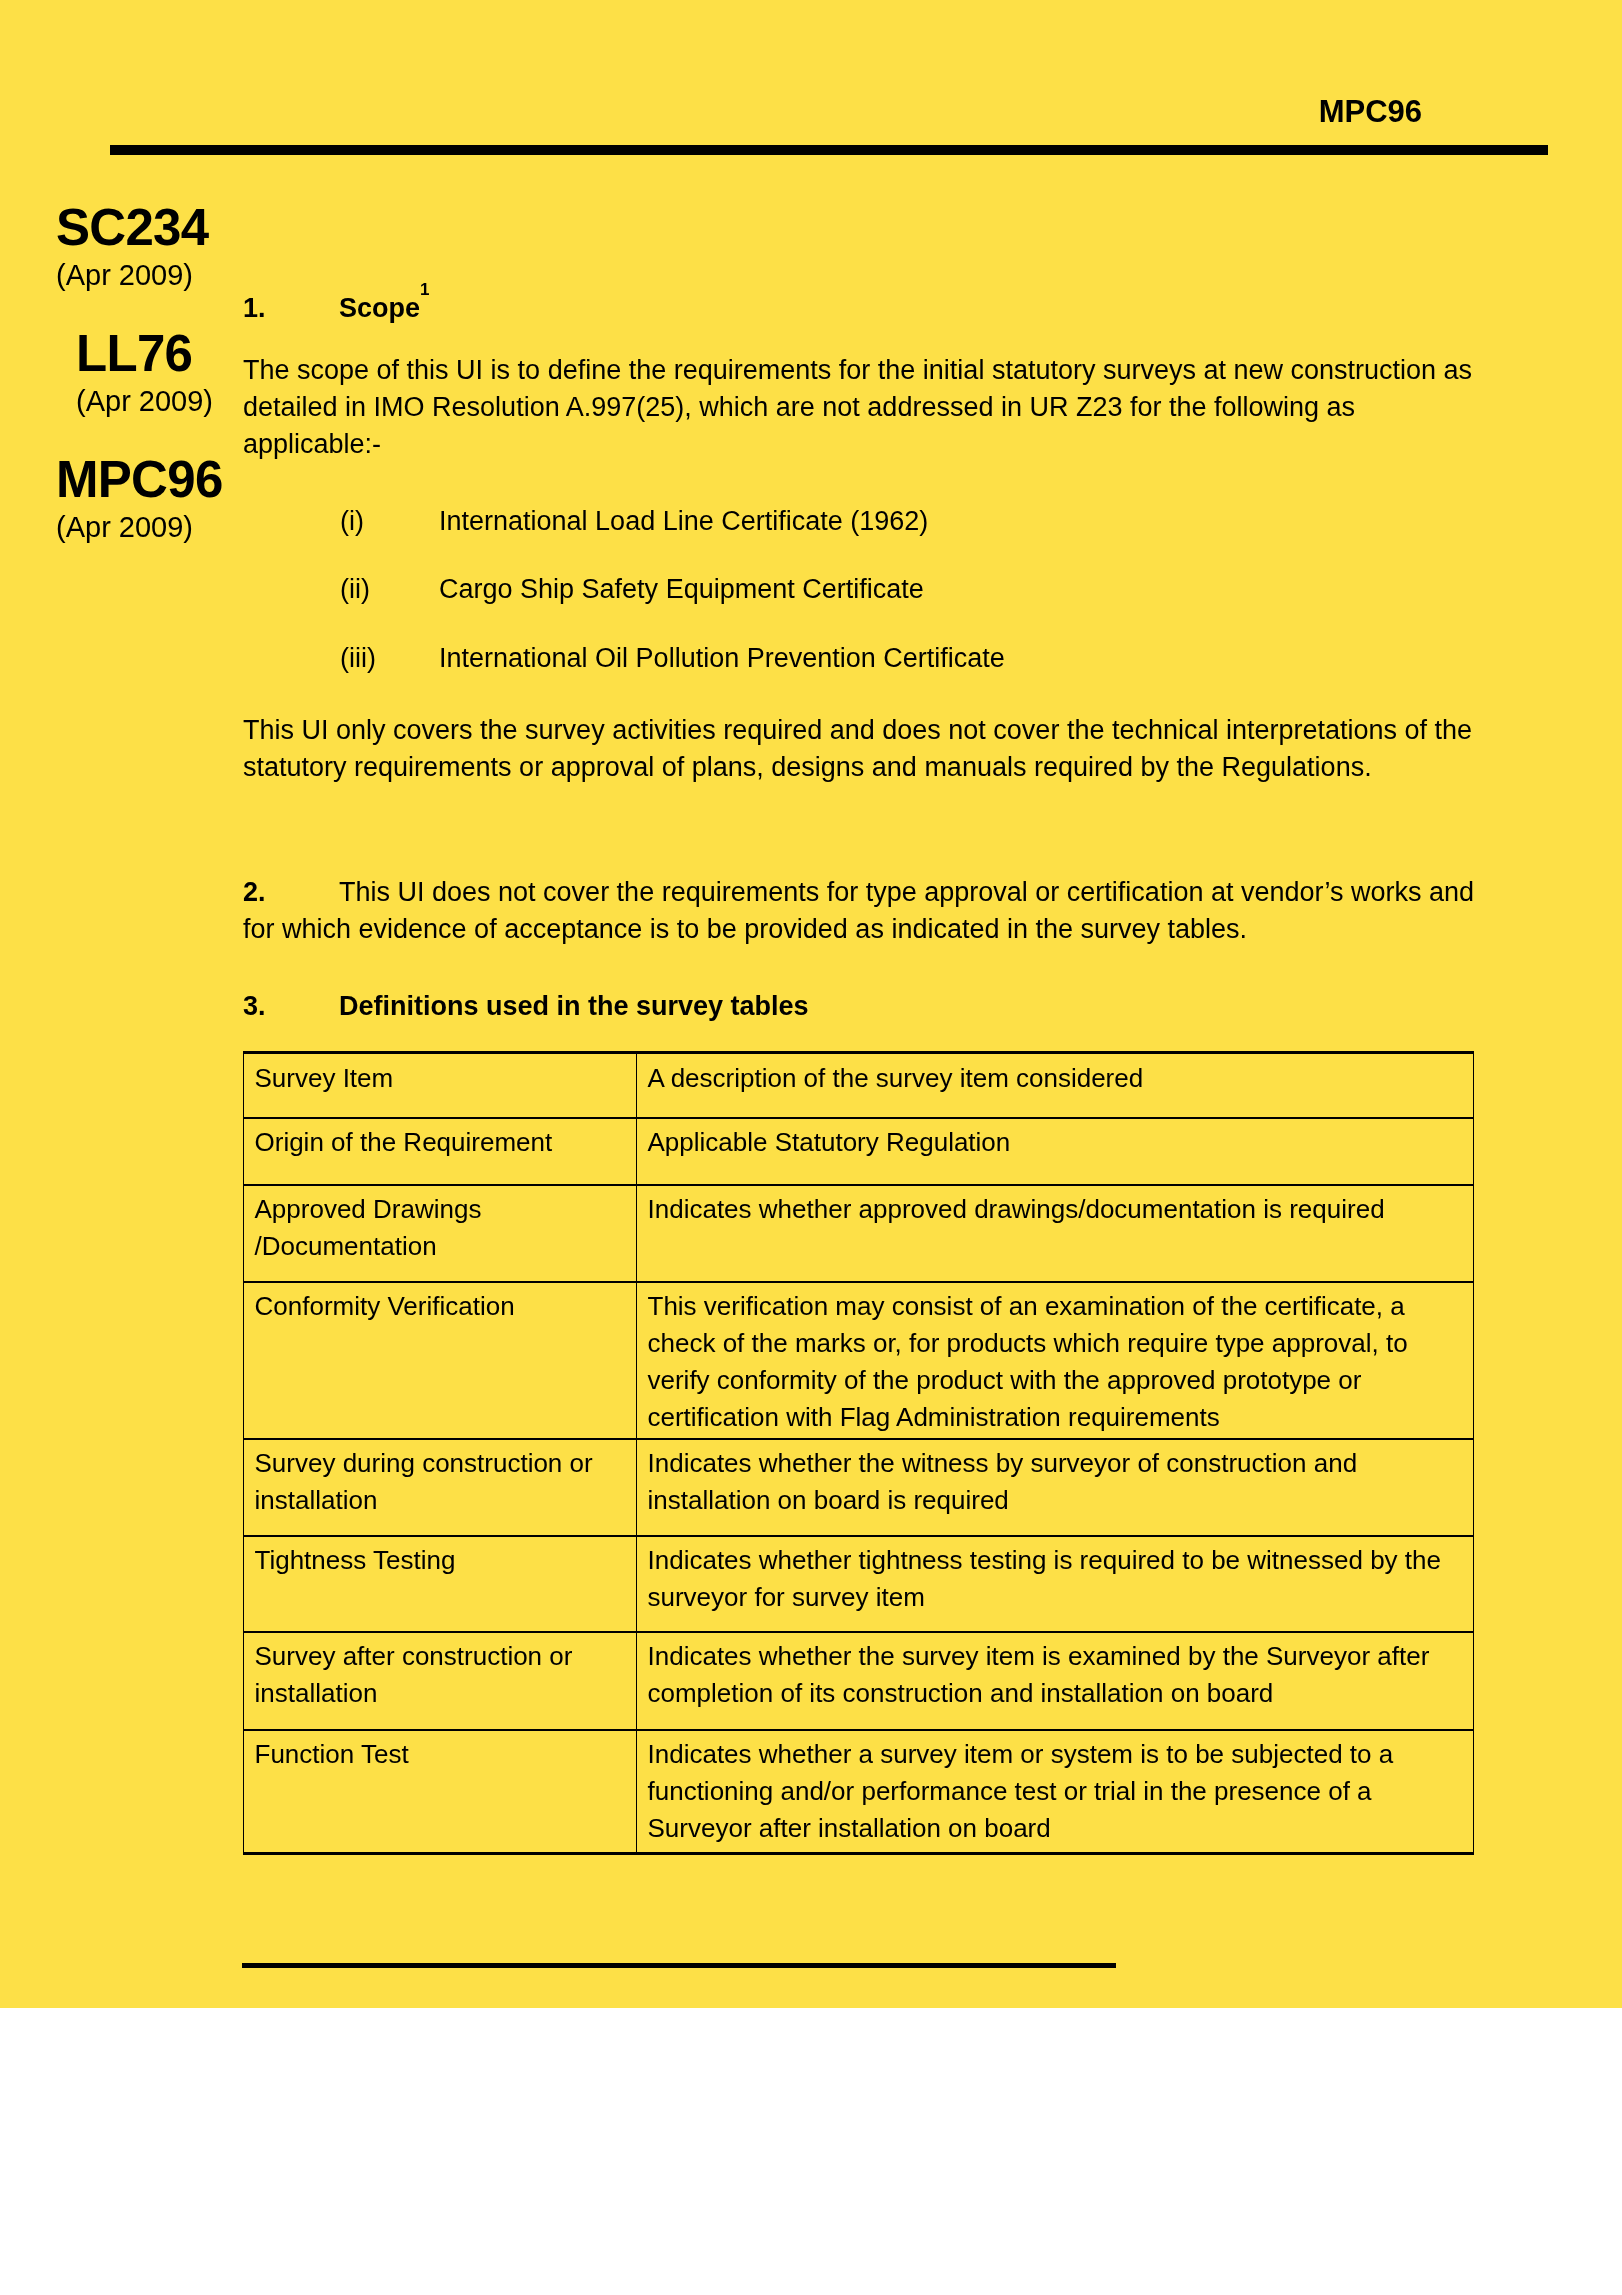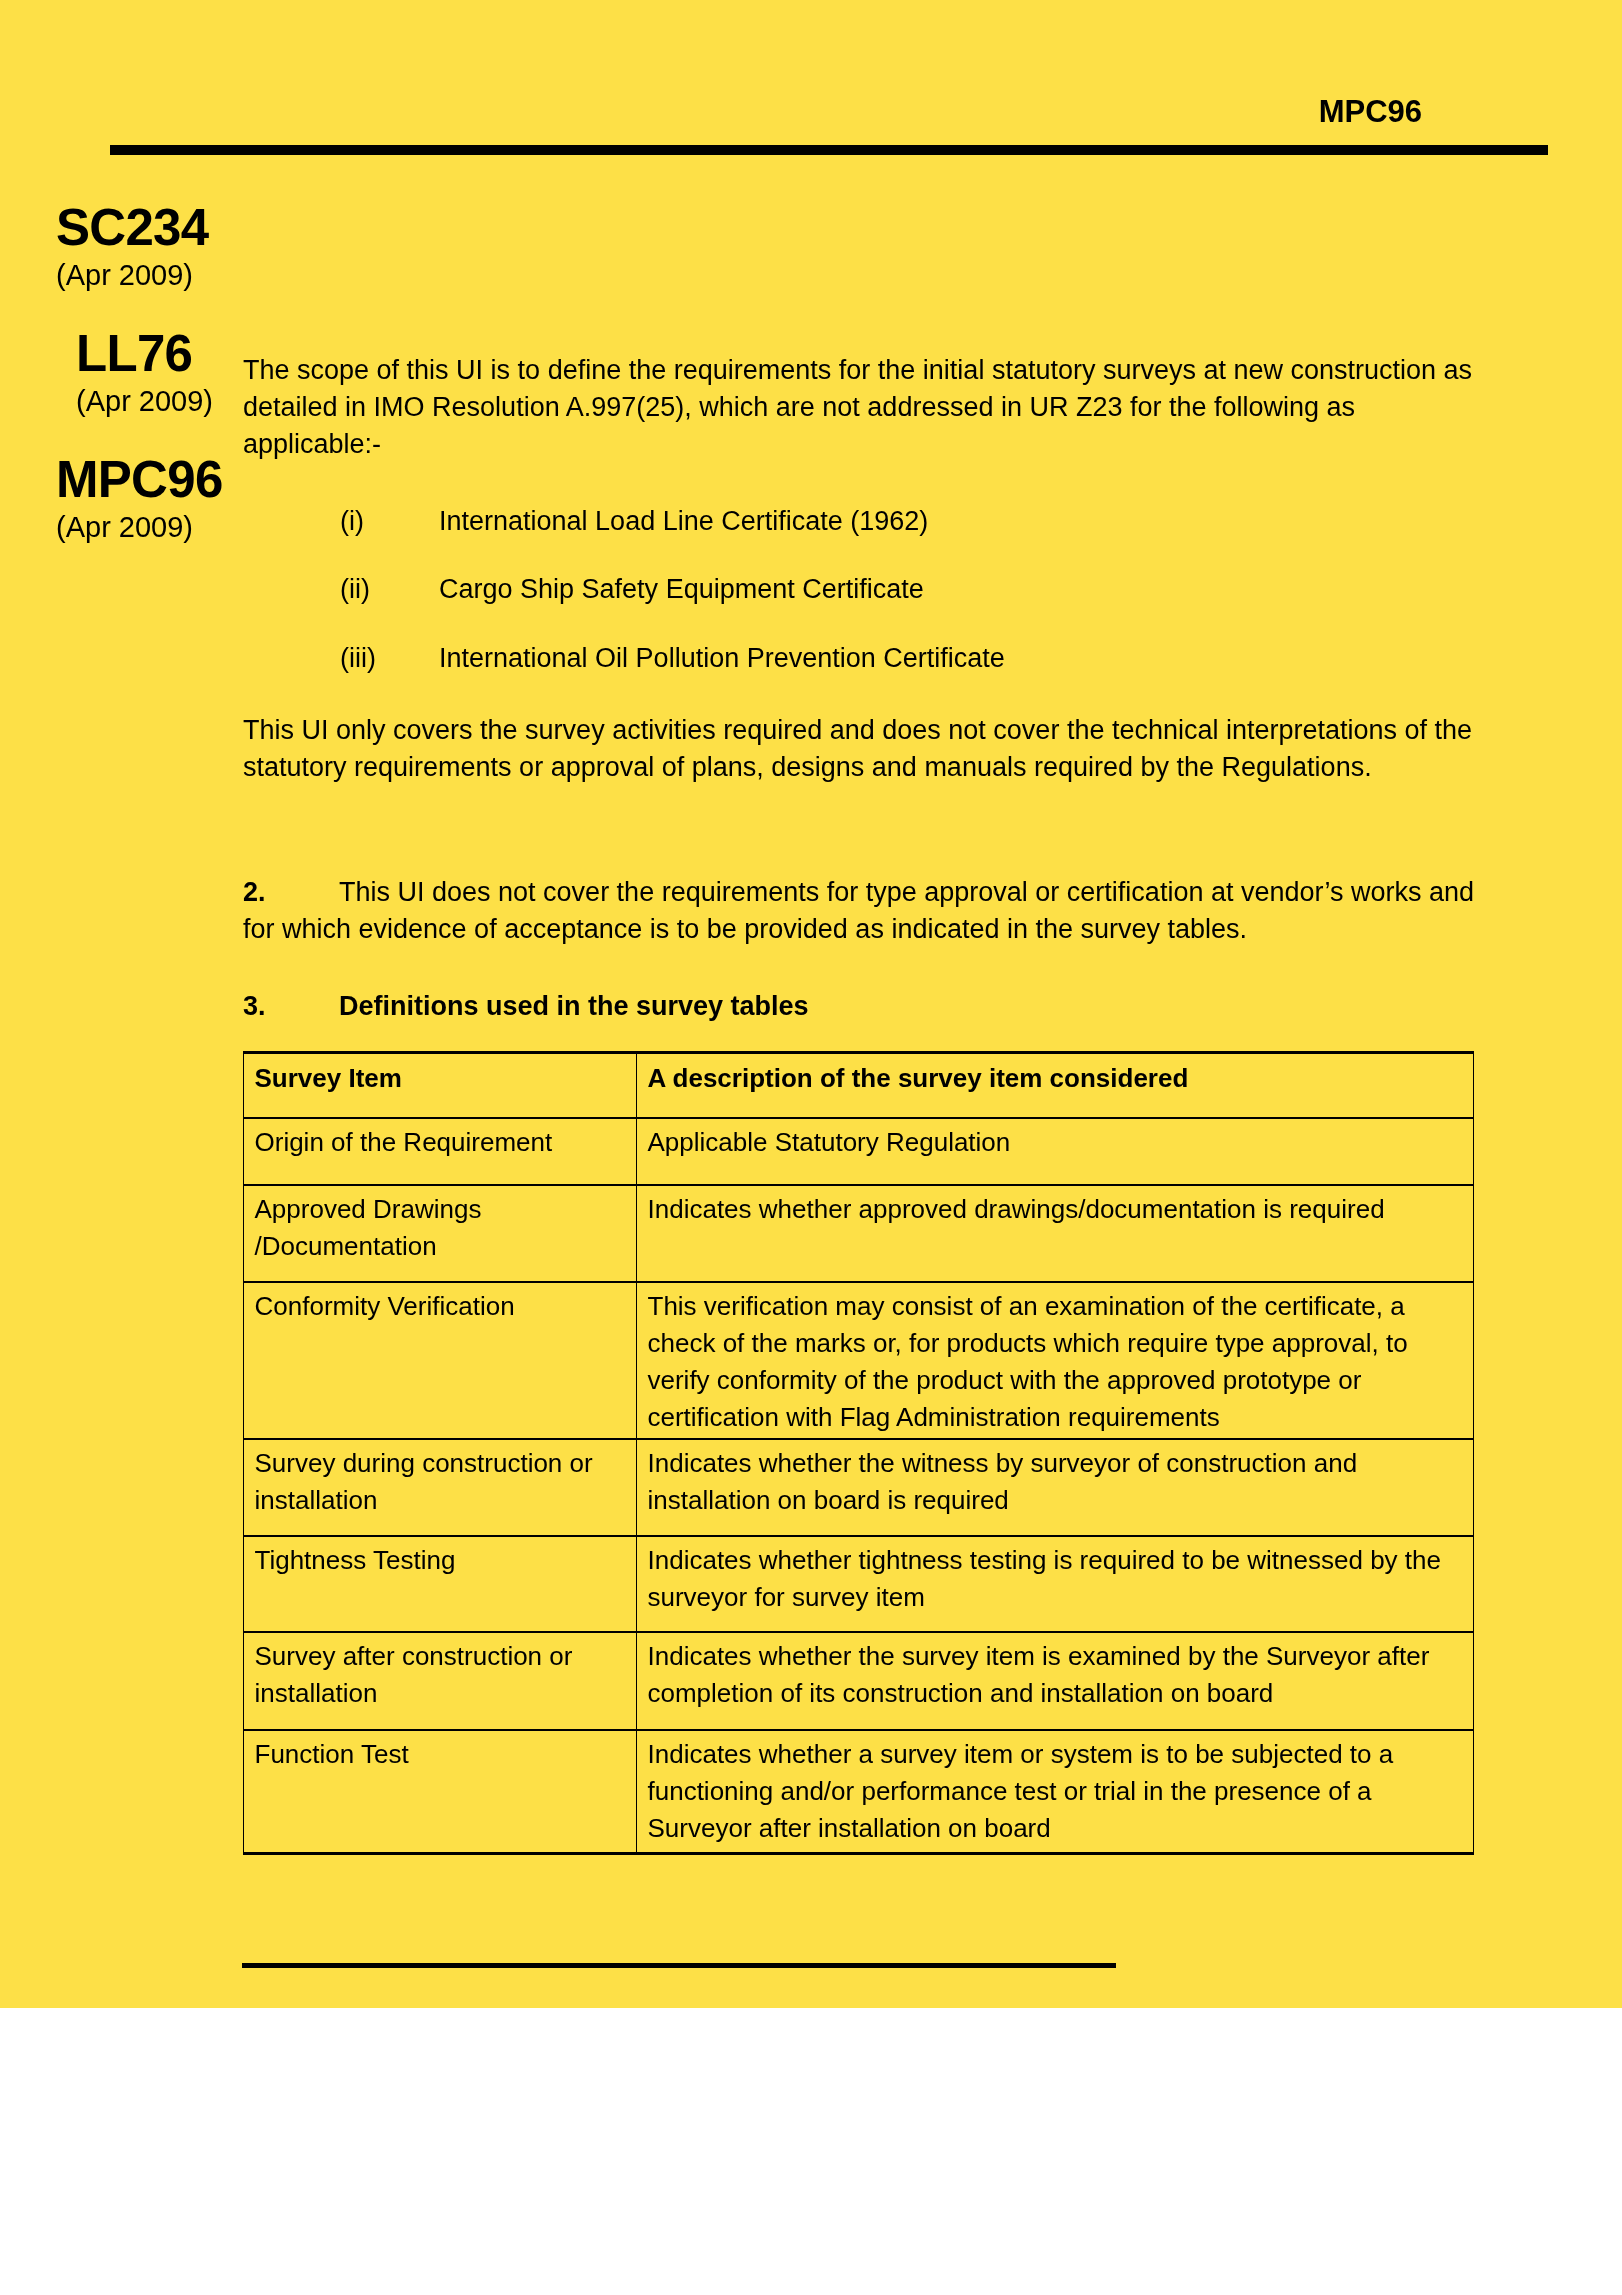--- a/index.html
+++ b/index.html
@@ -163,20 +163,23 @@
   <div class="sidebar-entry entry-1">
     <div class="code">LL76</div>
     <div class="date">(Apr 2009)</div>
   </div>
   <div class="sidebar-entry entry-2">
     <div class="code">MPC96</div>
     <div class="date">(Apr 2009)</div>
   </div>
 
 
+  <div class="body-block sec-heading h-scope">
+    <span class="sec-num">1.</span><span>Scope</span><sup class="fn-ref">1</sup>
+  </div>
 
   <div class="body-block para-scope">The scope of this UI is to define the requirements for the initial statutory surveys at new construction as detailed in IMO Resolution A.997(25), which are not addressed in UR Z23 for the following as applicable:-</div>
 
   <div class="body-block cert-item item-0">
     <span class="cert-marker">(i)</span><span>International Load Line Certificate (1962)</span>
   </div>
   <div class="body-block cert-item item-1">
     <span class="cert-marker">(ii)</span><span>Cargo Ship Safety Equipment Certificate</span>
   </div>
   <div class="body-block cert-item item-2">
@@ -188,21 +191,21 @@
   <div class="body-block para-vendor">
     <span class="sec-num">2.</span><span>This UI does not cover the requirements for type approval or certification at vendor’s works and for which evidence of acceptance is to be provided as indicated in the survey tables.</span>
   </div>
 
   <div class="body-block sec-heading h-definitions">
     <span class="sec-num">3.</span><span>Definitions used in the survey tables</span>
   </div>
 
   <table class="def-table">
     <tbody>
-      <tr style="height:65px;font-weight:bold;">
+      <tr style="height:65px;">
         <td>Survey Item</td>
         <td>A description of the survey item considered</td>
       </tr>
       <tr style="height:67px;">
         <td>Origin of the Requirement</td>
         <td>Applicable Statutory Regulation</td>
       </tr>
       <tr style="height:97px;">
         <td>Approved Drawings /Documentation</td>
         <td>Indicates whether approved drawings/documentation is required</td>

